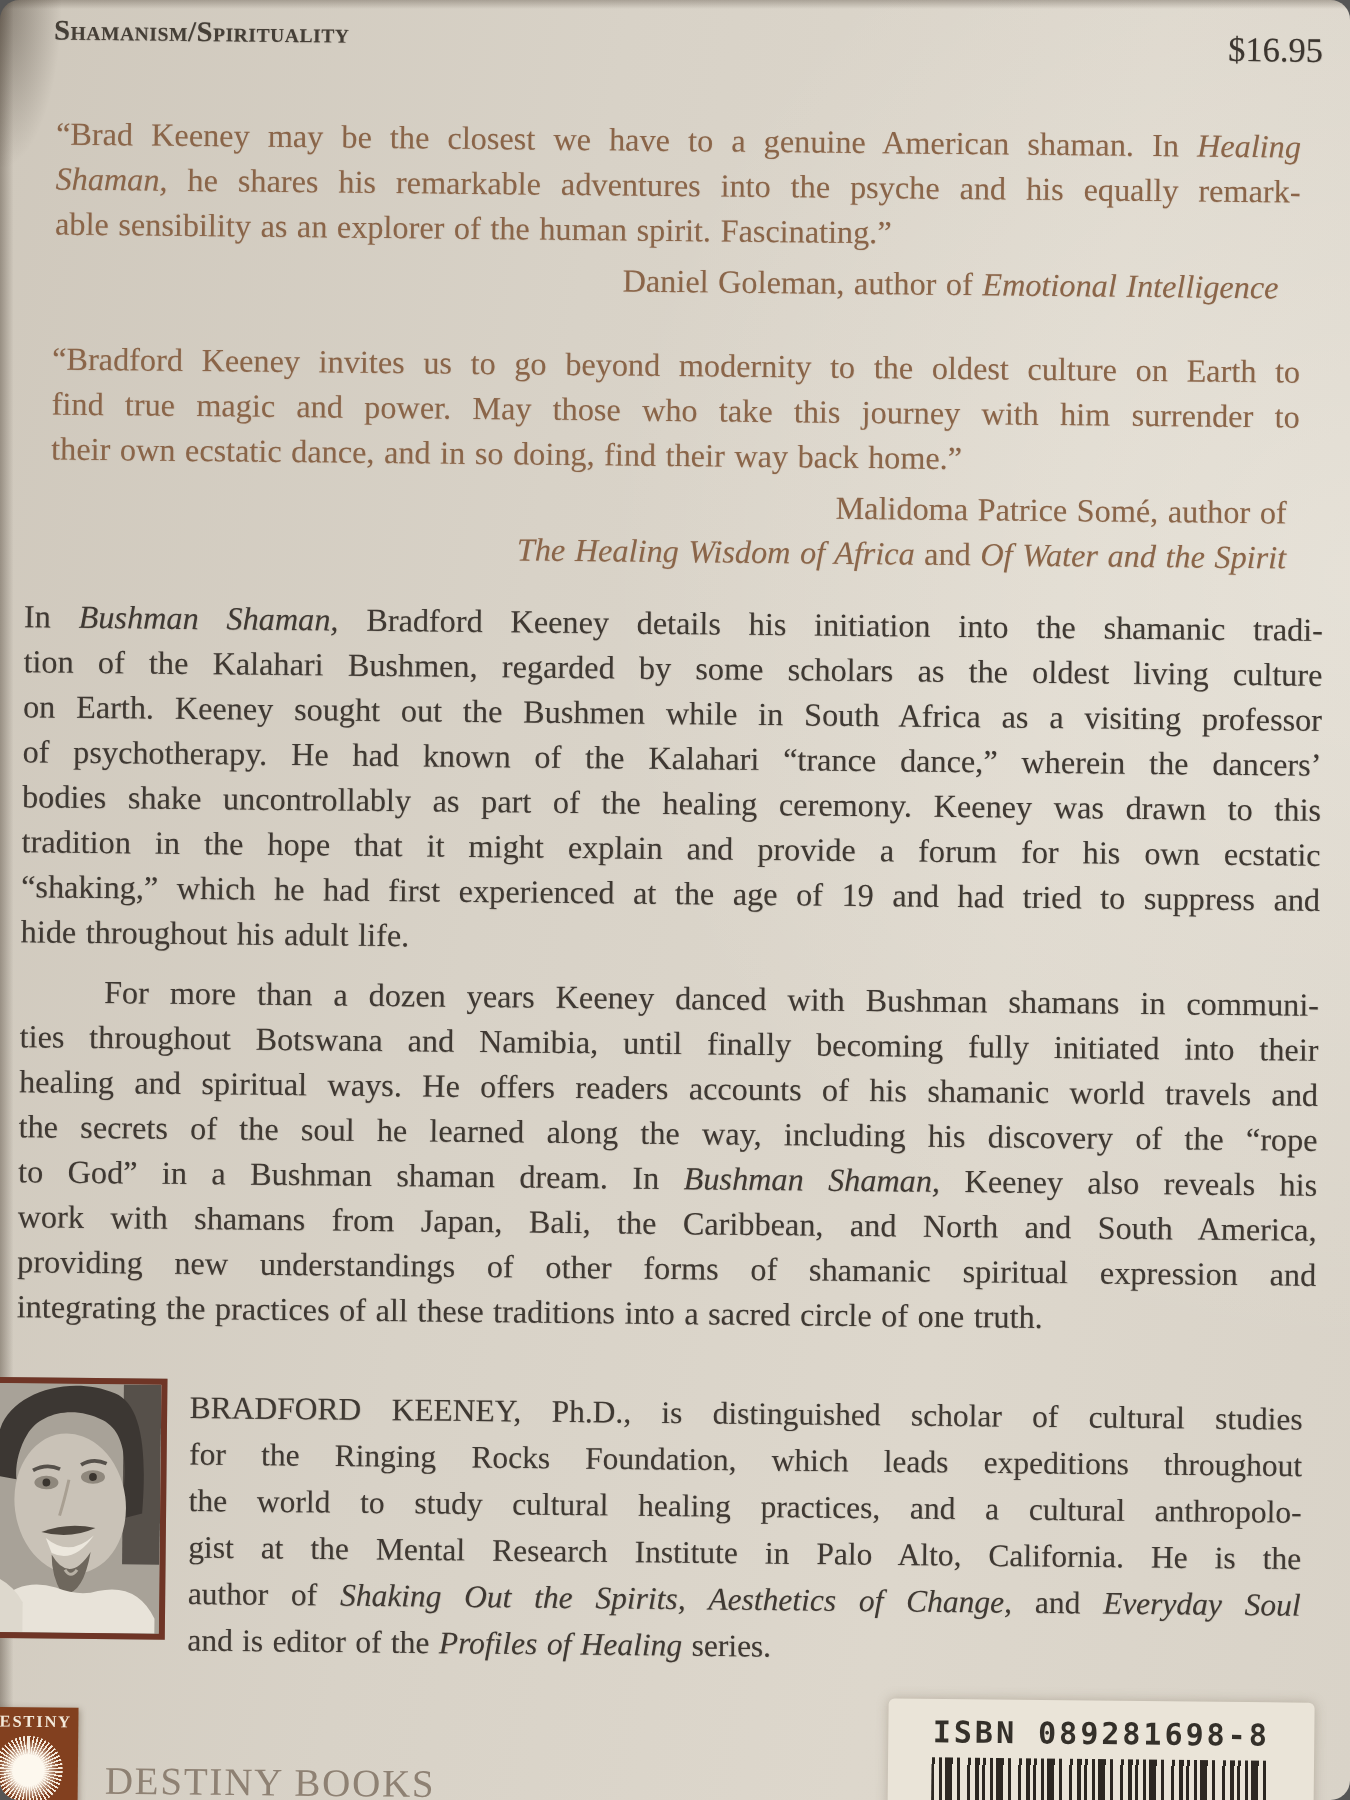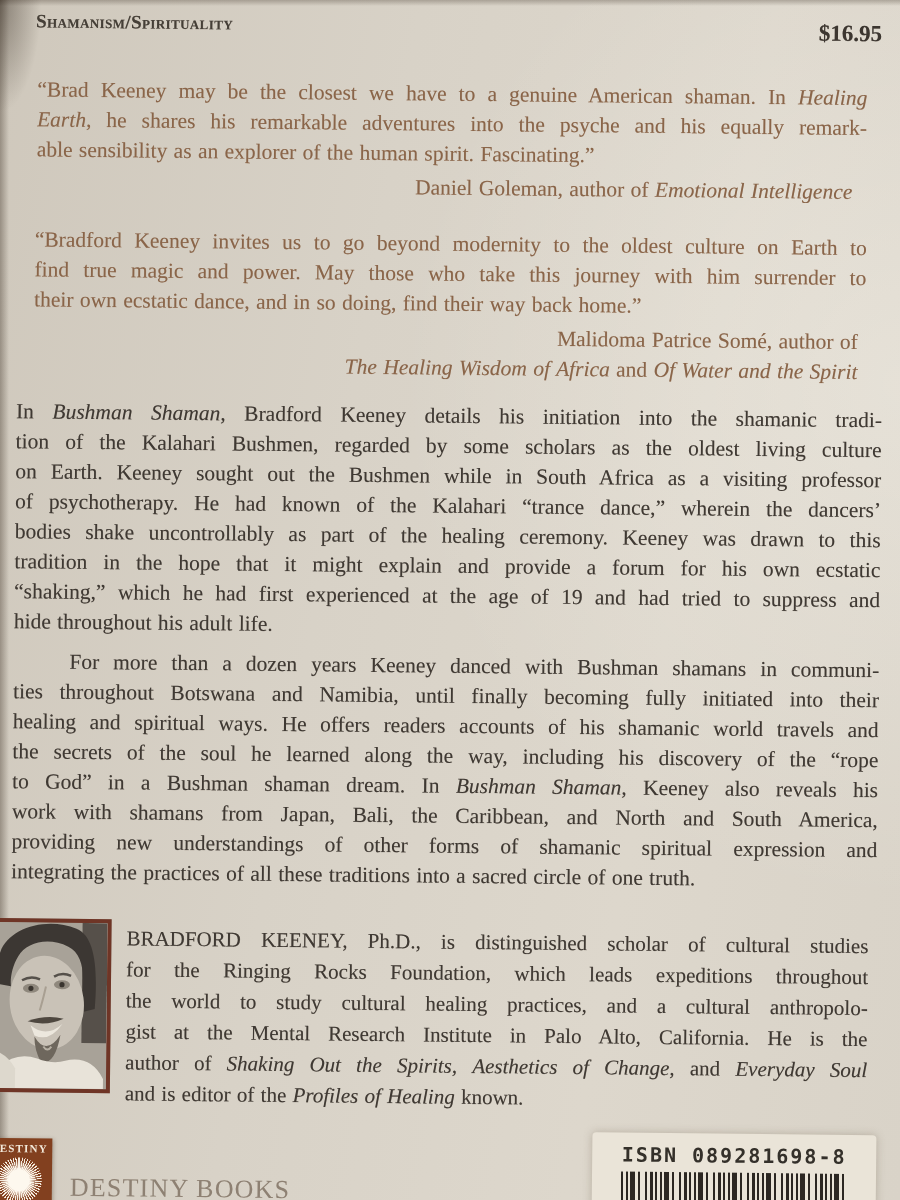--- a/index.html
+++ b/index.html
@@ -6,31 +6,32 @@
   .page {
     position:relative; width:900px; height:1200px; overflow:hidden;
     background:
       radial-gradient(55px 150px at 0% 0%, rgba(45,35,25,0.45), transparent 75%),
       linear-gradient(to right, rgba(60,48,36,0.38) 0px, rgba(60,48,36,0) 9px),
       linear-gradient(to bottom, rgba(60,48,36,0.30) 0px, rgba(60,48,36,0) 6px),
       radial-gradient(90% 70% at 100% 32%, rgba(255,253,246,0.30), transparent 62%),
       radial-gradient(130% 110% at 52% 46%, rgba(0,0,0,0) 68%, rgba(90,76,58,0.16) 100%),
       linear-gradient(100deg, #cfc8bc 0%, #d8d2c7 38%, #ddd7cc 70%, #d9d3c8 100%);
     font-family:"Liberation Serif", serif;
+    border-radius:13px;
   }
   .content { position:absolute; inset:0; transform:rotate(0.6deg); transform-origin:0px 600px; }
 
   .it { font-style:italic; }
   .tline { overflow:hidden; }
   .just { text-align:justify; }
   .just::after { content:""; display:inline-block; width:100%; height:0; }
 
   #header { position:absolute; top:10px; left:30px; right:24px; display:flex; justify-content:space-between; align-items:flex-start; }
   #category { font-variant:small-caps; font-weight:bold; font-size:19px; letter-spacing:0.4px; color:#453f37; text-shadow:0.2px 0.2px 0.6px rgba(70,60,50,0.45); }
-  #price { font-size:23px; color:#3c3630; margin-top:2px; text-shadow:0.2px 0.2px 0.6px rgba(70,60,50,0.45);font-weight:bold; }
+  #price { font-size:23px; color:#3c3630; margin-top:2px; text-shadow:0.2px 0.2px 0.6px rgba(70,60,50,0.45); }
 
   .quote { position:absolute; font-size:21.5px; color:var(--quote-text, #8a6549); word-spacing:1px; text-shadow:0.2px 0.2px 0.6px rgba(138,101,73,0.35); }
   .quote .tline { height:30px; line-height:30px; }
   #quote1 { top:74px; left:32px; width:830px; }
   #quote2 { top:224px; left:31px; width:832px; }
   .attr { text-align:right; height:30px; line-height:30px; }
   #quote1 .attr { padding-right:14px; margin-top:4px; }
   #quote2 .attr { padding-right:8px; }
   #quote2 .attr.first { margin-top:4px; }
 
@@ -72,21 +73,21 @@
   <div class="content">
 
     <div id="header">
       <span id="category">Shamanism/Spirituality</span>
       <span id="price">$16.95</span>
     </div>
 
     <div id="quote1" class="quote">
       <div>
           <div class="tline just"><span>“Brad Keeney may be the closest we have to a genuine American shaman. In </span><span class="it">Healing</span></div>
-          <div class="tline just"><span class="it">Earth,</span><span> he shares his remarkable adventures into the psyche and his equally remark-</span></div>
+          <div class="tline just"><span class="it">Shaman,</span><span> he shares his remarkable adventures into the psyche and his equally remark-</span></div>
           <div class="tline"><span>able sensibility as an explorer of the human spirit. Fascinating.”</span></div>
         </div>
       <div class="attr"><span>Daniel Goleman, author of </span><span class="it">Emotional Intelligence</span></div>
     </div>
 
     <div id="quote2" class="quote">
       <div>
           <div class="tline just"><span>“Bradford Keeney invites us to go beyond modernity to the oldest culture on Earth to</span></div>
           <div class="tline just"><span>find true magic and power. May those who take this journey with him surrender to</span></div>
           <div class="tline"><span>their own ecstatic dance, and in so doing, find their way back home.”</span></div>
@@ -137,21 +138,21 @@
         <path d="M0,128 Q14,132 22,146 L22,166 L0,166 Z" fill="#ddd8cd"></path>
       </svg>
     </div>
 
     <div id="bio-text">
         <div class="tline just"><span>BRADFORD KEENEY, Ph.D., is distinguished scholar of cultural studies</span></div>
         <div class="tline just"><span>for the Ringing Rocks Foundation, which leads expeditions throughout</span></div>
         <div class="tline just"><span>the world to study cultural healing practices, and a cultural anthropolo-</span></div>
         <div class="tline just"><span>gist at the Mental Research Institute in Palo Alto, California. He is the</span></div>
         <div class="tline just"><span>author of </span><span class="it">Shaking Out the Spirits,</span><span> </span><span class="it">Aesthetics of Change,</span><span> and </span><span class="it">Everyday Soul</span></div>
-        <div class="tline"><span>and is editor of the </span><span class="it">Profiles of Healing</span><span> known.</span></div>
+        <div class="tline"><span>and is editor of the </span><span class="it">Profiles of Healing</span><span> series.</span></div>
       </div>
 
     <div id="brand-logo">
       <div class="logo-word">DESTINY</div>
       <div class="sunburst"></div>
     </div>
     <div id="brand-name">DESTINY BOOKS</div>
 
     <div id="isbn-label">
       <div class="isbn-text">ISBN 089281698-8</div>

